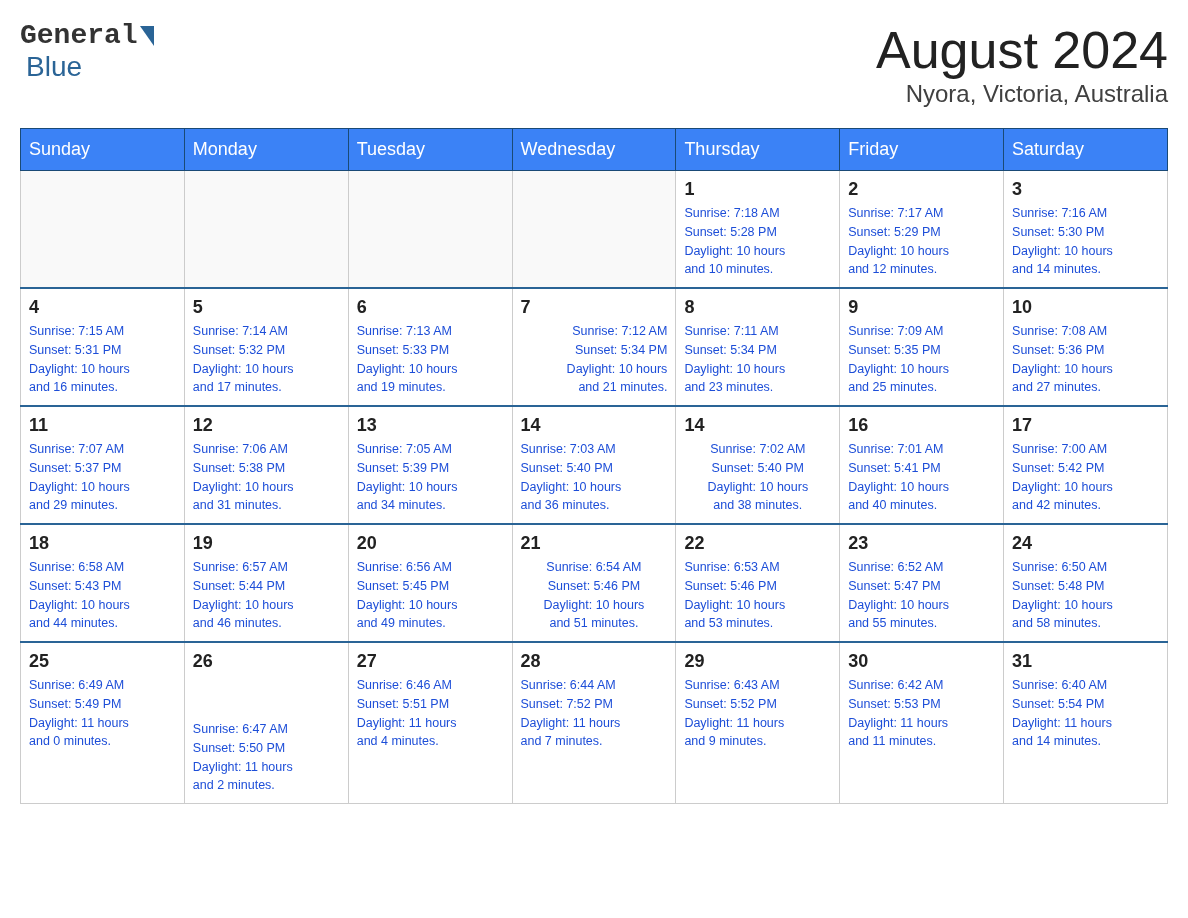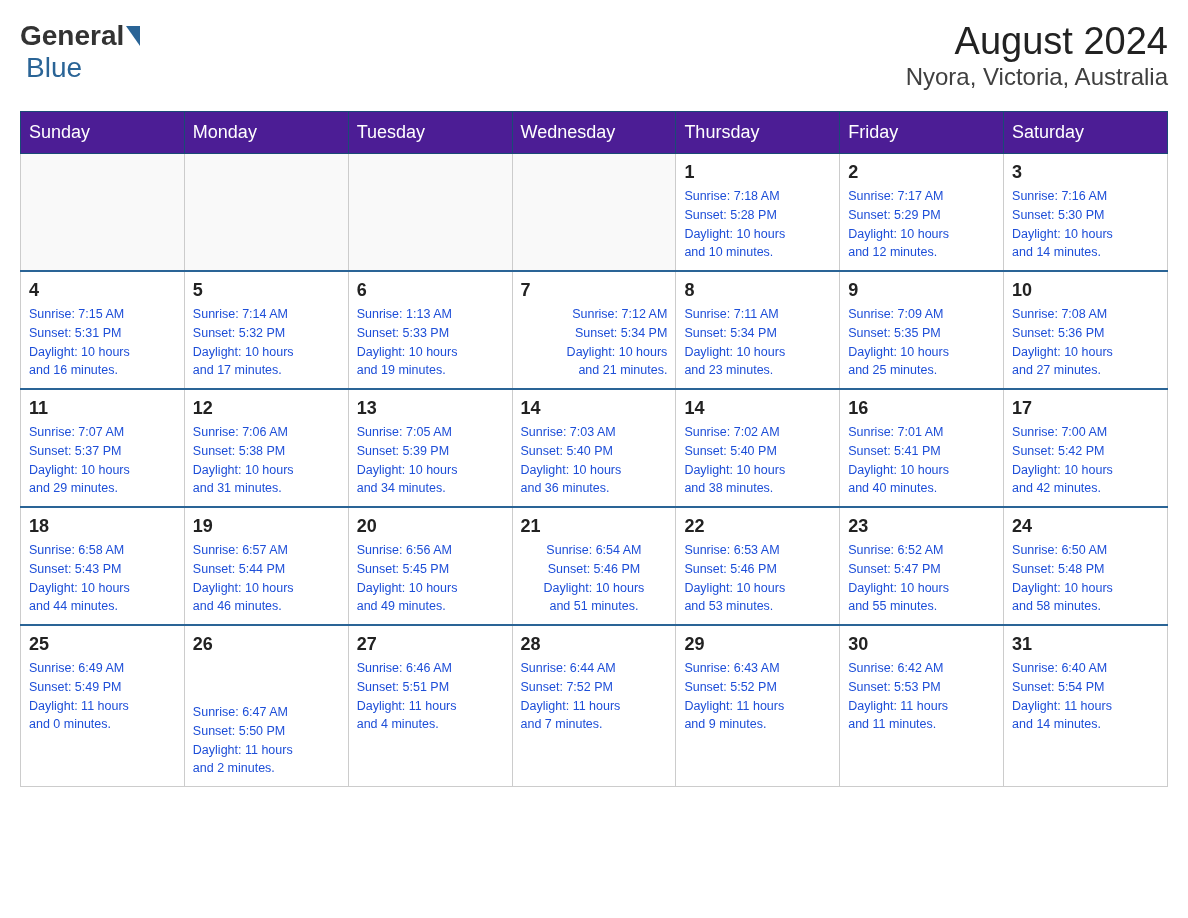--- a/index.html
+++ b/index.html
@@ -13,20 +13,21 @@
     .header {
       display: flex;
       justify-content: space-between;
       align-items: flex-start;
       margin-bottom: 20px;
     }
     .logo-text-general {
       font-size: 28px;
       font-weight: bold;
       color: #333;
+      font-family: Liberation Mono, monospace;
     }
     .logo-triangle {
       width: 0;
       height: 0;
       border-left: 14px solid transparent;
       border-right: 0px solid transparent;
       border-top: 20px solid #2a6496;
       display: inline-block;
       margin-left: 2px;
       vertical-align: middle;
@@ -34,35 +35,35 @@
     .logo-blue {
       font-size: 28px;
       font-weight: normal;
       color: #2a6496;
       margin-left: 2px;
     }
     .title-block {
       text-align: right;
     }
     .month-title {
-      font-size: 38px;
+      font-size: 52px;
       font-weight: normal;
       color: #222;
     }
     .location-title {
       font-size: 24px;
       color: #404040;
     }
     .calendar-table {
       width: 100%;
       border-collapse: collapse;
       table-layout: fixed;
     }
     .calendar-table th {
-      background-color: #4c1d95;
+      background-color: #3b82f6;
       color: #fff;
       padding: 10px 8px;
       font-size: 18px;
       font-weight: normal;
       border: 1px solid #1a4a76;
       text-align: left;
     }
     .calendar-table td {
       border: 1px solid #ccc;
       vertical-align: top;
@@ -171,21 +172,21 @@
         </td>
         <td>
           <span class="day-number">5</span>
           <div class="day-info" style="white-space: pre-line;">Sunrise: 7:14 AM
 Sunset: 5:32 PM
 Daylight: 10 hours
 and 17 minutes.</div>
         </td>
         <td>
           <span class="day-number">6</span>
-          <div class="day-info" style="white-space: pre-line;">Sunrise: 1:13 AM
+          <div class="day-info" style="white-space: pre-line;">Sunrise: 7:13 AM
 Sunset: 5:33 PM
 Daylight: 10 hours
 and 19 minutes.</div>
         </td>
         <td>
           <span class="day-number">7</span>
           <div class="day-info" style="white-space: pre-line; text-align: right;">Sunrise: 7:12 AM
 Sunset: 5:34 PM
 Daylight: 10 hours
 and 21 minutes.</div>
@@ -236,21 +237,21 @@
         </td>
         <td>
           <span class="day-number">14</span>
           <div class="day-info" style="white-space: pre-line;">Sunrise: 7:03 AM
 Sunset: 5:40 PM
 Daylight: 10 hours
 and 36 minutes.</div>
         </td>
         <td>
           <span class="day-number">14</span>
-          <div class="day-info" style="white-space: pre-line;">Sunrise: 7:02 AM
+          <div class="day-info" style="white-space: pre-line; text-align: center;">Sunrise: 7:02 AM
 Sunset: 5:40 PM
 Daylight: 10 hours
 and 38 minutes.</div>
         </td>
         <td>
           <span class="day-number">16</span>
           <div class="day-info" style="white-space: pre-line;">Sunrise: 7:01 AM
 Sunset: 5:41 PM
 Daylight: 10 hours
 and 40 minutes.</div>

